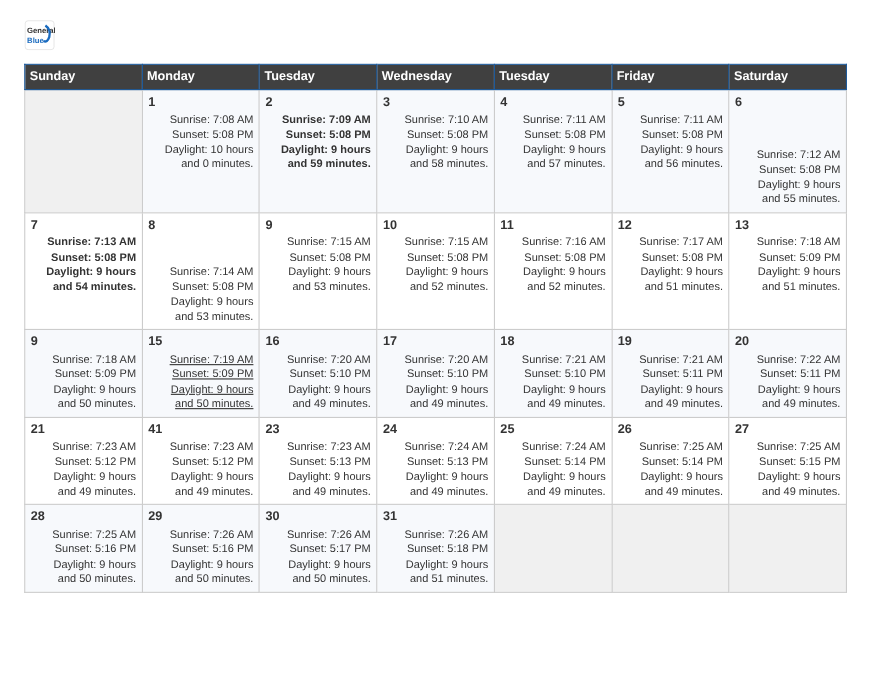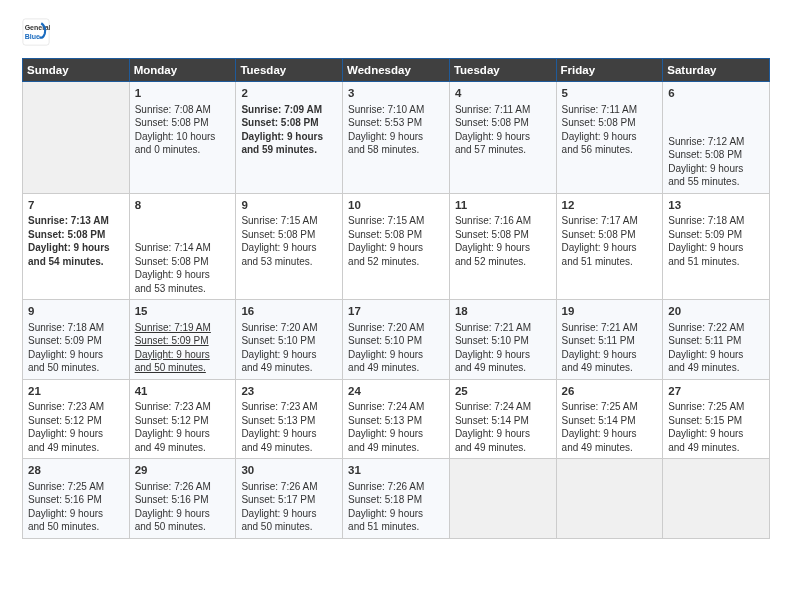--- a/index.html
+++ b/index.html
@@ -85,20 +85,21 @@
     .day-num {
       font-weight: bold;
       font-size: 11.5px;
       display: block;
       margin-bottom: 1px;
     }
     .day-info {
       font-size: 10px;
       color: #333;
       line-height: 1.35;
+      text-align: right;
     }
     .empty-cell {
       background: #f0f0f0 !important;
     }
   </style>
 </head>
 <body>
 
 <div class="page">
   <div class="header">
@@ -145,21 +146,21 @@
           <td>
             <span class="day-num">2</span>
             <div class="day-info" style="white-space: pre-line; font-weight: bold;">Sunrise: 7:09 AM
 Sunset: 5:08 PM
 Daylight: 9 hours
 and 59 minutes.</div>
           </td>
           <td>
             <span class="day-num">3</span>
             <div class="day-info" style="white-space: pre-line;">Sunrise: 7:10 AM
-Sunset: 5:53 PM
+Sunset: 5:08 PM
 Daylight: 9 hours
 and 58 minutes.</div>
           </td>
           <td>
             <span class="day-num">4</span>
             <div class="day-info" style="white-space: pre-line;">Sunrise: 7:11 AM
 Sunset: 5:08 PM
 Daylight: 9 hours
 and 57 minutes.</div>
           </td>

